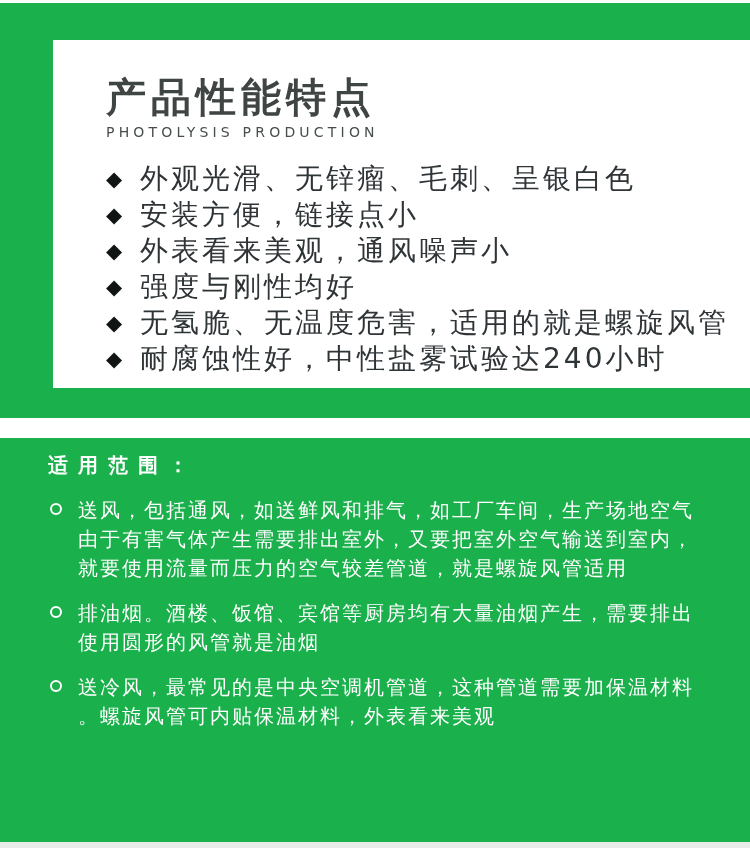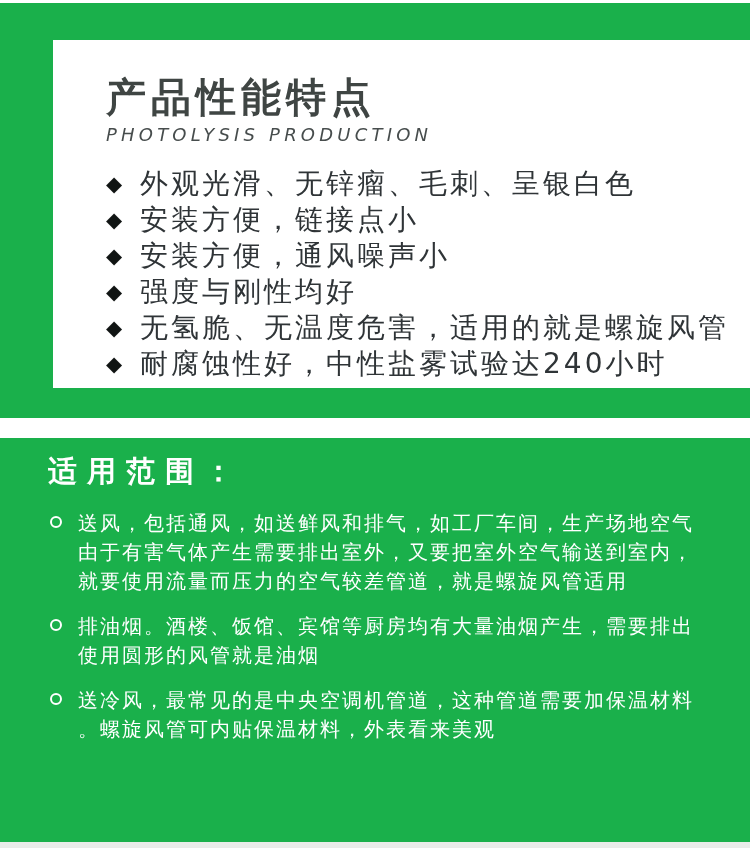--- a/index.html
+++ b/index.html
@@ -30,25 +30,24 @@
     margin-left: 18px;
   }
   .card-title {
     font-size: 40px;
     font-weight: bold;
     color: #3f4543;
     letter-spacing: 5px;
     line-height: 1.1;
   }
   .card-subtitle {
-    font-size: 18px;
+    font-size: 14px;
     color: #474d4d;
     letter-spacing: 4.2px;
     margin-top: 5px;
-    font-style: italic;
   }
   .features {
     list-style: none;
     margin-top: 21px;
   }
   .feature-row {
     display: flex;
     align-items: center;
     height: 36px;
   }
@@ -68,21 +67,21 @@
   
   .white-gap { height: 20px; background: #ffffff; }
   
   .green-main {
     height: 404px;
     background: #1ab04b;
     padding: 14px 55px 0 48px;
   }
   .app-heading {
     font-family: Liberation Sans, sans-serif;
-    font-size: 29px;
+    font-size: 20px;
     color: #ffffff;
     letter-spacing: 10px;
     font-weight: bold;
   }
   .app-list {
     list-style: none;
     margin-top: 17px;
   }
   .app-item {
     display: flex;
@@ -124,21 +123,21 @@
       <li class="feature-row">
         <span class="diamond">◆</span>
         <span class="feature-text">外观光滑、无锌瘤、毛刺、呈银白色</span>
       </li>
       <li class="feature-row">
         <span class="diamond">◆</span>
         <span class="feature-text">安装方便，链接点小</span>
       </li>
       <li class="feature-row">
         <span class="diamond">◆</span>
-        <span class="feature-text">安装方便，通风噪声小</span>
+        <span class="feature-text">外表看来美观，通风噪声小</span>
       </li>
       <li class="feature-row">
         <span class="diamond">◆</span>
         <span class="feature-text">强度与刚性均好</span>
       </li>
       <li class="feature-row">
         <span class="diamond">◆</span>
         <span class="feature-text">无氢脆、无温度危害，适用的就是螺旋风管</span>
       </li>
       <li class="feature-row">

